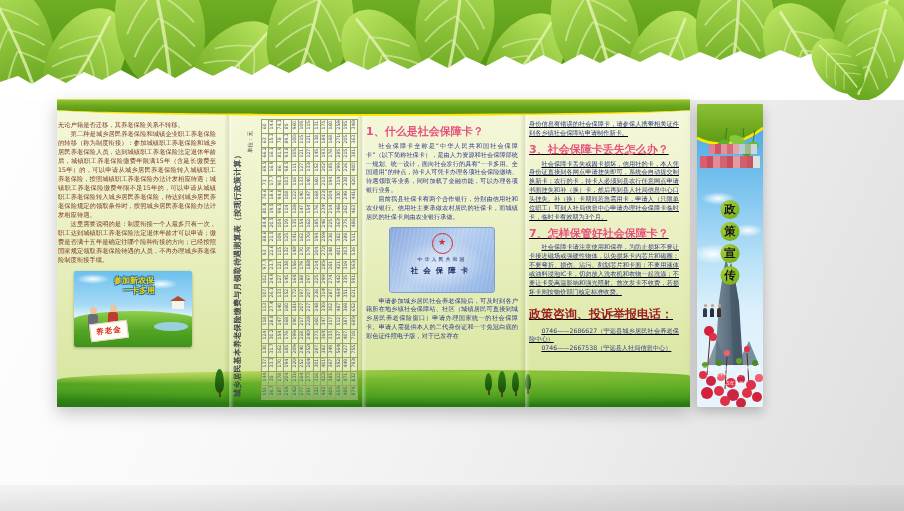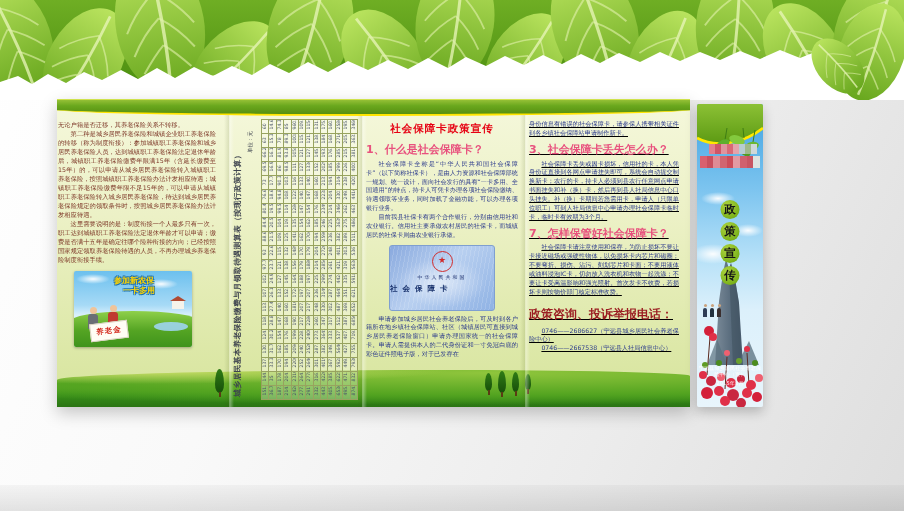--- a/index.html
+++ b/index.html
@@ -73,21 +73,21 @@
   .blue-p.noind{text-indent:0;}
   
   .card{position:relative;width:104px;height:64px;margin:5px auto 4px;border:1px solid #7f9fd0;border-radius:3px;overflow:hidden;
     background:
       repeating-linear-gradient(100deg,rgba(255,255,255,.14) 0 1px,rgba(255,255,255,0) 1px 4px),
       radial-gradient(ellipse 60% 55% at 50% 58%,rgba(255,255,255,.55),rgba(255,255,255,0) 70%),
       linear-gradient(135deg,#89a9de 0%,#b9d0f0 45%,#8fb2e4 100%);}
   .emblem{width:19px;height:19px;border:1.5px solid #d02a2a;border-radius:50%;margin:5px auto 2px;
     color:#d02a2a;font-size:9px;text-align:center;line-height:17px;}
   .card-country{font-size:5px;color:#1c2f6e;text-align:center;letter-spacing:2px;}
-  .card-name{font-size:7.5px;font-weight:bold;color:#17306b;letter-spacing:5px;margin-top:4px;}
+  .card-name{font-size:7.5px;font-weight:bold;color:#17306b;text-align:center;letter-spacing:5px;margin-top:4px;}
   
   .p4{left:472px;width:150px;text-decoration:underline;}
   .contact-title{color:#9b1d22;font-weight:bold;font-size:12px;margin:9px 0 4px;}
   
   .cover{position:absolute;left:697px;top:104px;width:66px;height:303px;overflow:hidden;border-radius:2px;
     box-shadow:0 5px 12px rgba(0,0,0,.22);
     background:linear-gradient(180deg,#3fa2e2 0%,#7cc4ef 28%,#b9e2f8 52%,#dcf0fb 68%,#e8f5fc 100%);}
   .cover .cl{position:absolute;border-radius:50%;background:radial-gradient(closest-side,rgba(255,255,255,.95),rgba(255,255,255,0));}
   .cover-head{position:absolute;top:0;left:0;z-index:3;}
   .cover-leaves{position:absolute;top:24px;left:0;z-index:4;}
@@ -999,21 +999,20 @@
             </td>
             <td>
               <span>8743.6</span>
             </td>
           </tr>
         </tbody>
       </table>
   </div>
 
   <div class="panel p3">
-    <div class="main-title">社会保障卡政策宣传</div>
     <div class="qhead">1、什么是社会保障卡？</div>
     <p class="blue-p">社会保障卡全称是“中华人民共和国社会保障卡”（以下简称社保卡），是由人力资源和社会保障部统一规划、统一设计，面向社会发行的具有“一卡多用、全国通用”的特点，持卡人可凭卡办理各项社会保险缴纳、待遇领取等业务，同时加载了金融功能，可以办理各项银行业务。</p>
     <p class="blue-p">目前我县社保卡有两个合作银行，分别由信用社和农业银行。信用社主要承做农村居民的社保卡，而城镇居民的社保卡则由农业银行承做。</p>
     <div class="card">
       <div class="emblem">★</div>
       <div class="card-country">中华人民共和国</div>
       <div class="card-name">社会保障卡</div>
     </div>
     <p class="blue-p">申请参加城乡居民社会养老保险后，可及时到各户籍所在地乡镇社会保障站、社区（城镇居民可直接到城乡居民养老保险窗口）申请办理国家统一的社会保障卡。申请人需提供本人的二代身份证和一寸免冠白底的彩色证件照电子版，对于已发存在</p>
   </div>

